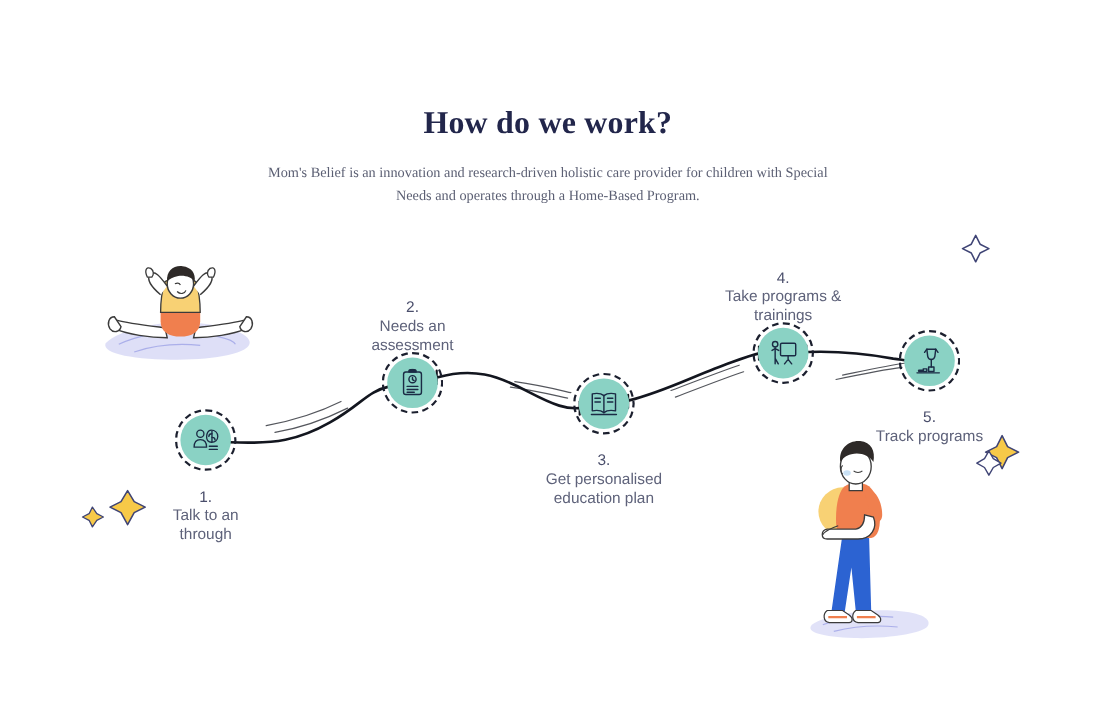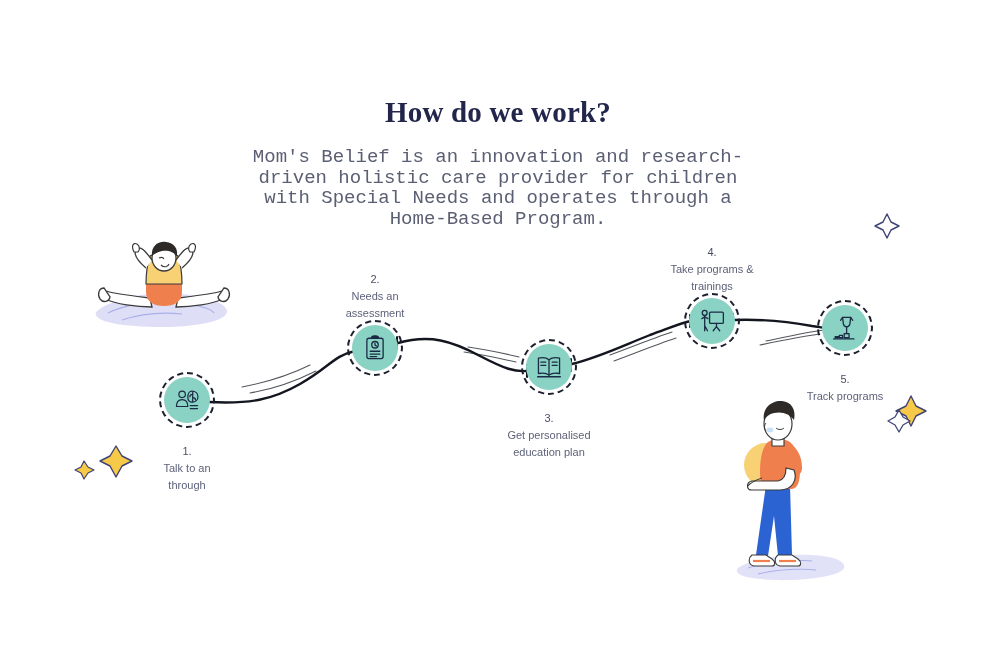--- a/index.html
+++ b/index.html
@@ -31,22 +31,22 @@
     font-weight: bold;
     font-size: 29px;
     letter-spacing: 0.2px;
     color: #22264b;
     line-height: 32px;
   }
   #page-subtitle {
     margin: 0 auto;
     padding-top: 19px;
     width: 520px;
-    font-family: Liberation Mono, monospace;
-    font-size: 19px;
+    font-family: Liberation Serif, serif;
+    font-size: 13px;
     line-height: 20.5px;
     color: #5b5f73;
     text-align: center;
   }
 
   
   #scene {
     position: absolute;
     inset: 0;
     width: 996px;
@@ -90,21 +90,21 @@
     box-sizing: content-box;
   }
   .step-icon {
     display: block;
     width: 26px;
     height: 26px;
   }
   .step-label {
     position: absolute;
     font-family: "Liberation Sans", sans-serif;
-    font-size: 11px;
+    font-size: 14px;
     line-height: 17px;
     color: #5e627a;
     text-align: center;
     white-space: pre-line;
     width: 180px;
     left: -90px;
   }
   .step-label .num {
     color: #4a4e6b;
   }

